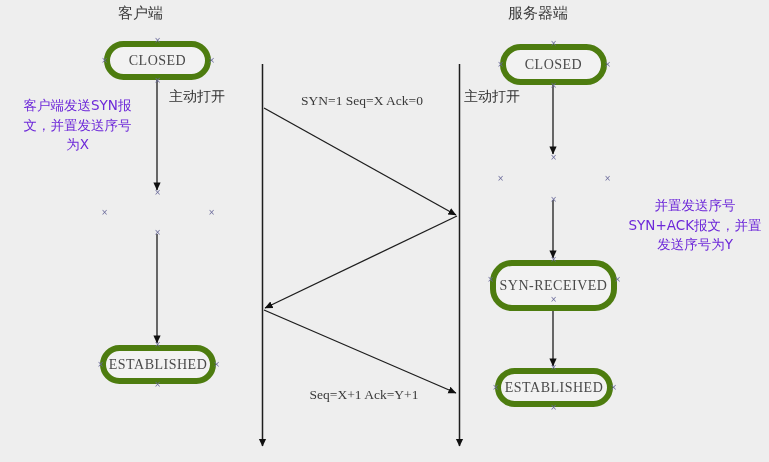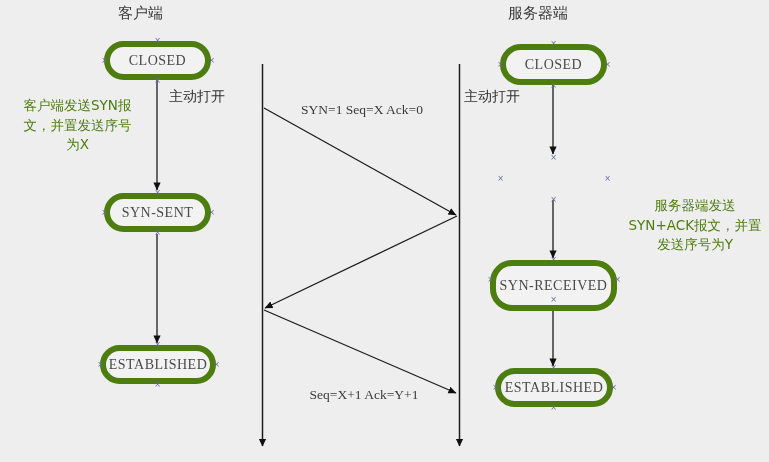--- a/index.html
+++ b/index.html
@@ -54,21 +54,21 @@
     font-family: "DejaVu Sans", "Liberation Sans", sans-serif;
     font-size: 15px;
     color: #3c3c3c;
     white-space: nowrap;
   }
   .cjk-note {
     position: absolute;
     font-family: "DejaVu Sans", "Liberation Sans", sans-serif;
     font-size: 13.5px;
     line-height: 1.45;
-    color: #4d7c0f;
+    color: #6d28d9;
     white-space: pre-line;
   }
   .cjk-note.center { text-align: center; }
   .open-label {
     position: absolute;
     font-family: "DejaVu Sans", "Liberation Sans", sans-serif;
     font-size: 14px;
     color: #2f2f2f;
     white-space: nowrap;
   }
@@ -128,23 +128,20 @@
     <line x1="264" y1="108" x2="456" y2="215" stroke="#1d1d1d" stroke-width="1.3" marker-end="url(#arrowHeadSm)"></line>
 
     <line x1="457" y1="216" x2="265" y2="308" stroke="#1d1d1d" stroke-width="1.3" marker-end="url(#arrowHeadSm)"></line>
 
     <line x1="264" y1="310" x2="456" y2="393" stroke="#1d1d1d" stroke-width="1.3" marker-end="url(#arrowHeadSm)"></line>
   </svg>
 
   <div class="node" style="left:104px; top:41px; width:107px; height:39px;">
     <span class="node-label">CLOSED</span>
   </div>
-  <div class="node" style="left:104px; top:193px; width:107px; height:39px;">
-    <span class="node-label">SYN-SENT</span>
-  </div>
   <div class="node" style="left:100px; top:345px; width:116px; height:39px;">
     <span class="node-label">ESTABLISHED</span>
   </div>
 
   <div class="node" style="left:500px; top:44px; width:107px; height:41px;">
     <span class="node-label">CLOSED</span>
   </div>
   <div class="node" style="left:490px; top:260px; width:127px; height:51px;">
     <span class="node-label">SYN-RECEIVED</span>
   </div>
@@ -188,22 +185,22 @@
   <div class="port-x" style="left:610px; top:384px;">×</div>
 
   <div class="open-label" style="left:169px; top:88px;">主动打开</div>
   <div class="open-label" style="left:464px; top:88px;">主动打开</div>
 
   <div class="cjk-note center" style="left:5px; top:96px; width:145px;">客户端发送SYN报
 文，并置发送序号
 为X</div>
 
 
-  <div class="cjk-note center" style="left:621px; top:196px; width:148px;">服务器端发送
+  <div class="cjk-note center" style="left:621px; top:196px; width:148px;">并置发送序号
 SYN+ACK报文，并置
 发送序号为Y</div>
 
-  <div class="msg-label center" style="left:282px; top:101px; width:160px;">SYN=1  Seq=X  Ack=0</div>
+  <div class="msg-label center" style="left:282px; top:92px; width:160px;">SYN=1  Seq=X  Ack=0</div>
 
 
   <div class="msg-label center" style="left:281px; top:386px; width:166px;">Seq=X+1  Ack=Y+1</div>
 
 </div>
 
 </body></html>

